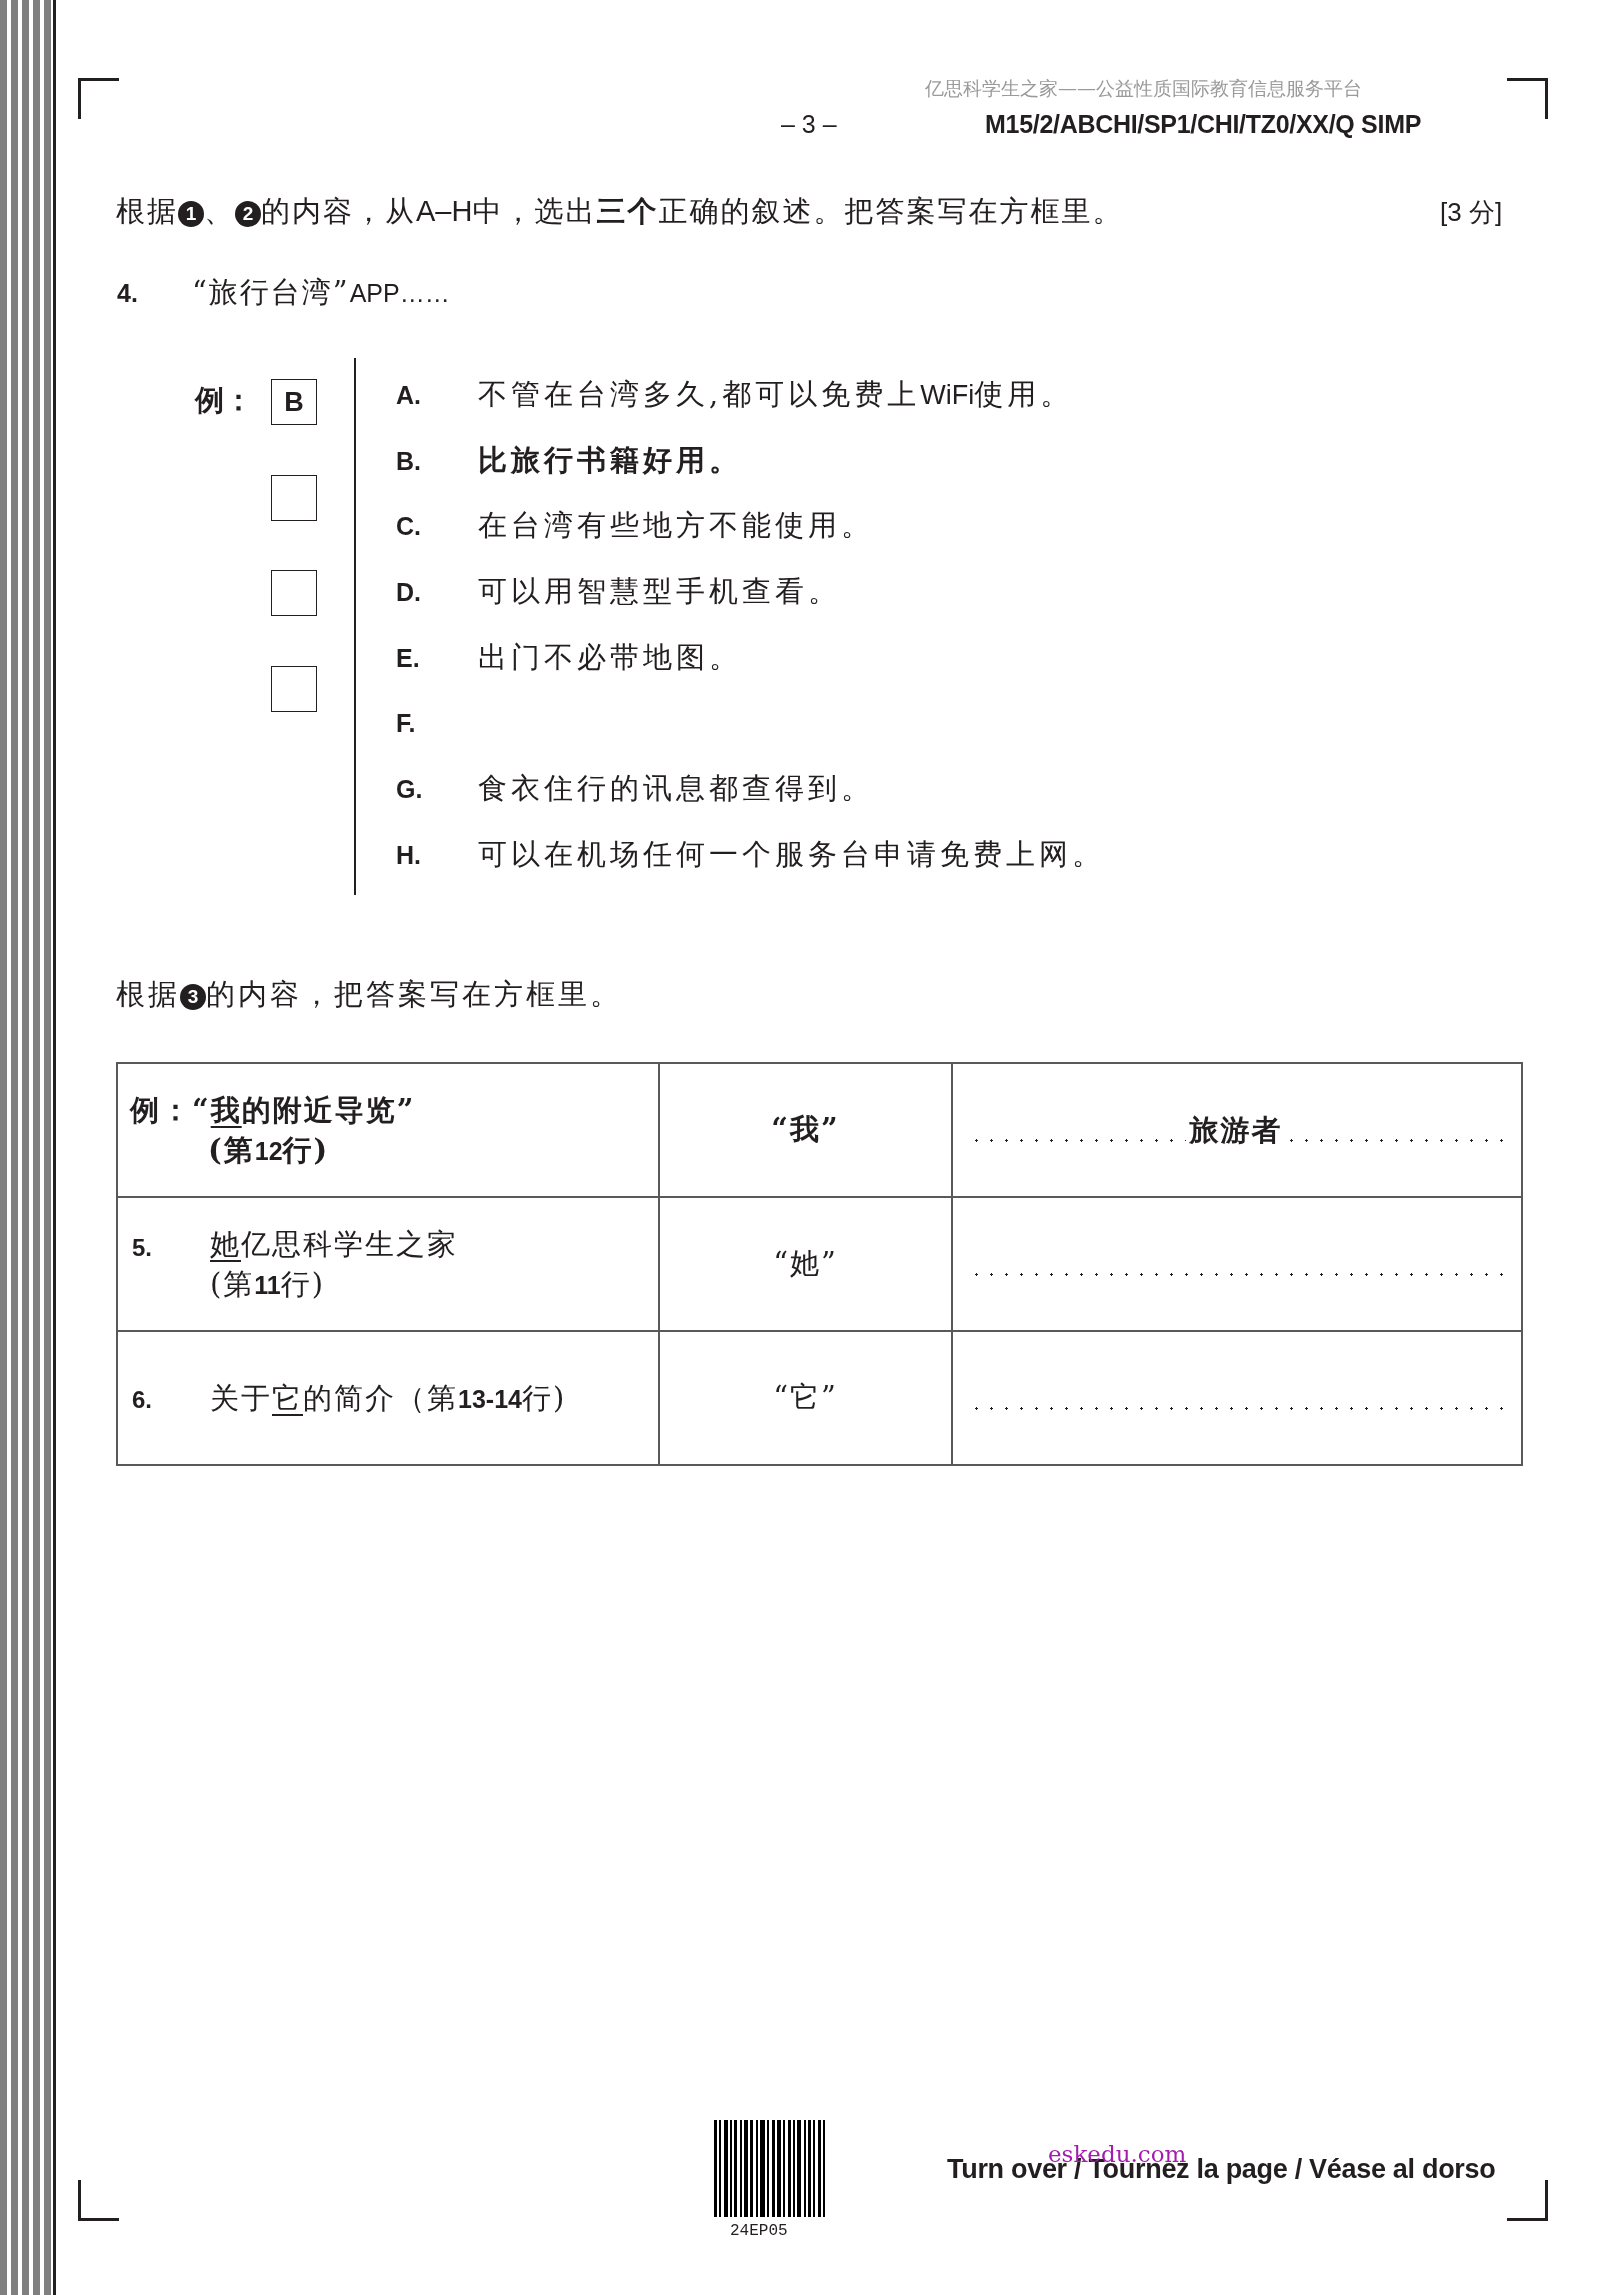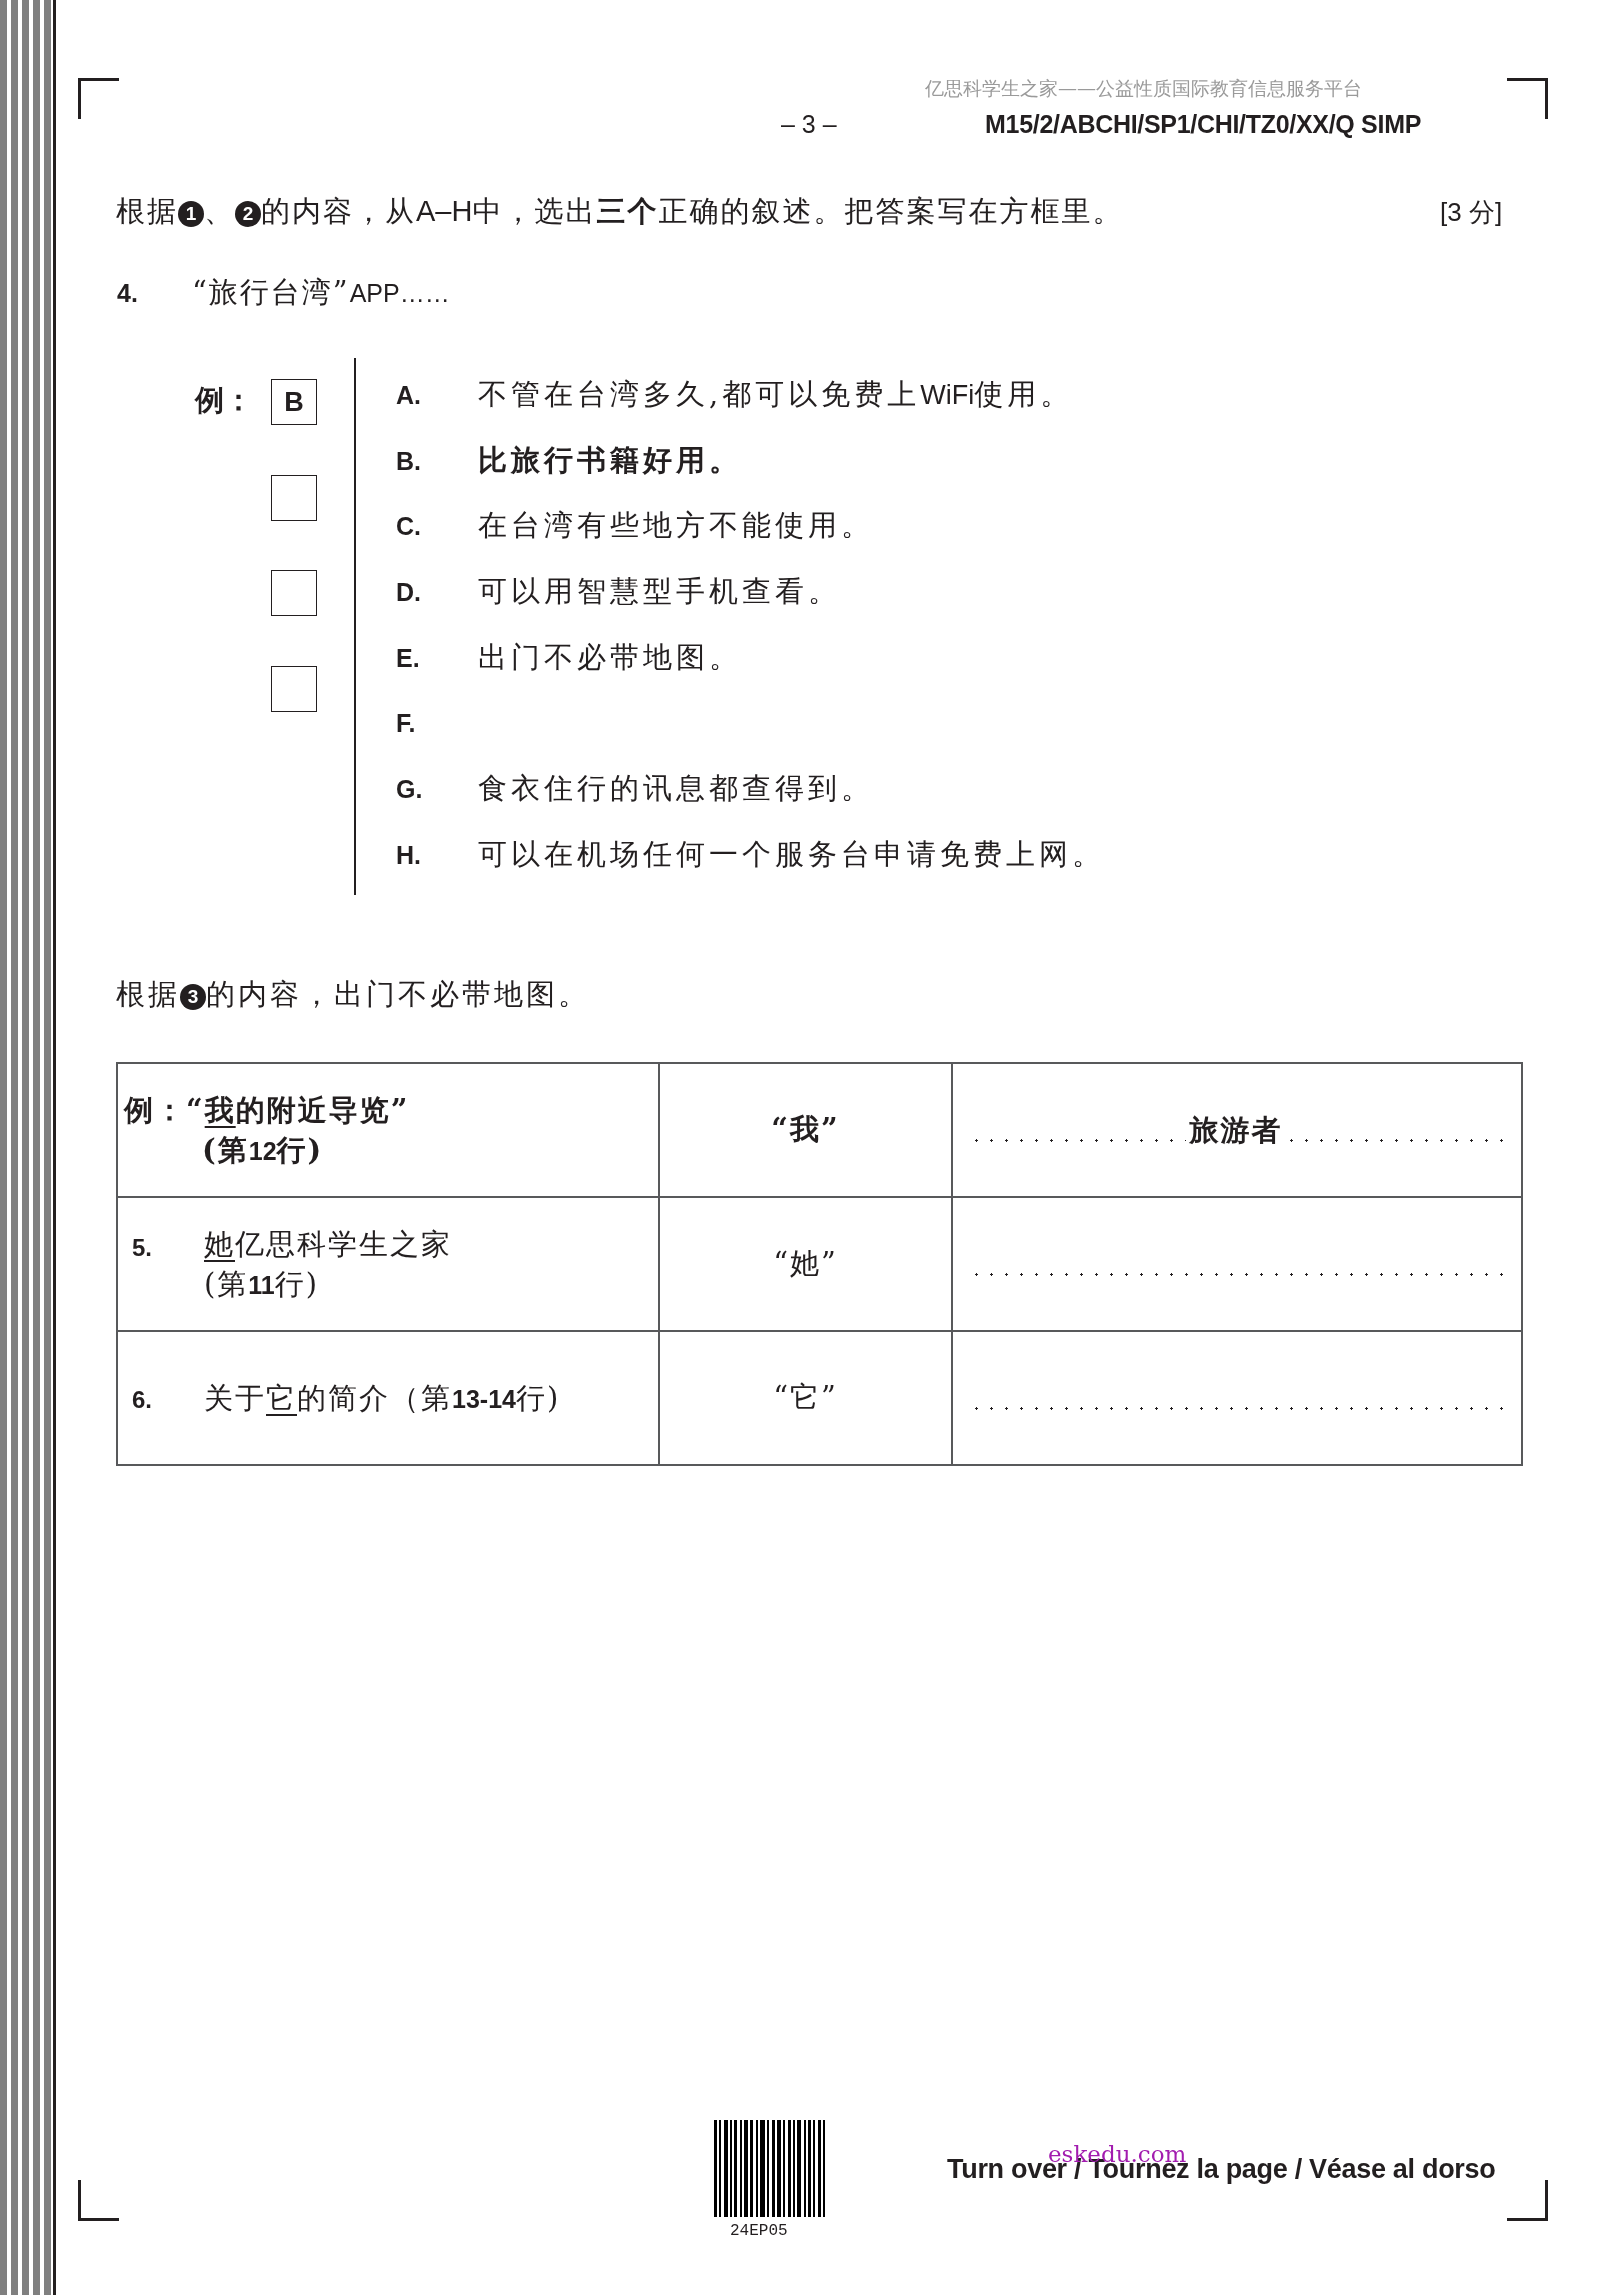--- a/index.html
+++ b/index.html
@@ -190,21 +190,21 @@
     table.fill-table tr.row { height: 134px; }
     .th-text {
       text-align: center;
       font-size: 29px;
       font-weight: bold;
       letter-spacing: 2px;
       line-height: 38px;
     }
     .cell-sentence {
       position: relative;
-      padding-left: 6px;
+      padding-left: 12px;
       font-size: 29px;
       line-height: 40px;
       letter-spacing: 2px;
     }
     .cell-sentence .num {
       position: absolute;
       left: 14px;
       top: 4px;
       font-family: "Liberation Sans", sans-serif;
       font-weight: bold;
@@ -337,21 +337,21 @@
 <div class="option" style="top:769px;">
   <span class="letter">G.</span>
   <span class="text">食衣住行的讯息都查得到。</span>
 </div>
 <div class="option" style="top:835px;">
   <span class="letter">H.</span>
   <span class="text">可以在机场任何一个服务台申请免费上网。</span>
 </div>
 
 <div class="table-instruction">
-  <span>根据</span><span class="circ">3</span><span>的内容，出门不必带地图。</span>
+  <span>根据</span><span class="circ">3</span><span>的内容，把答案写在方框里。</span>
 </div>
 
 <table class="fill-table">
   <colgroup>
       <col class="c1">
       <col class="c2">
       <col class="c3">
     </colgroup>
   <tbody>
 

